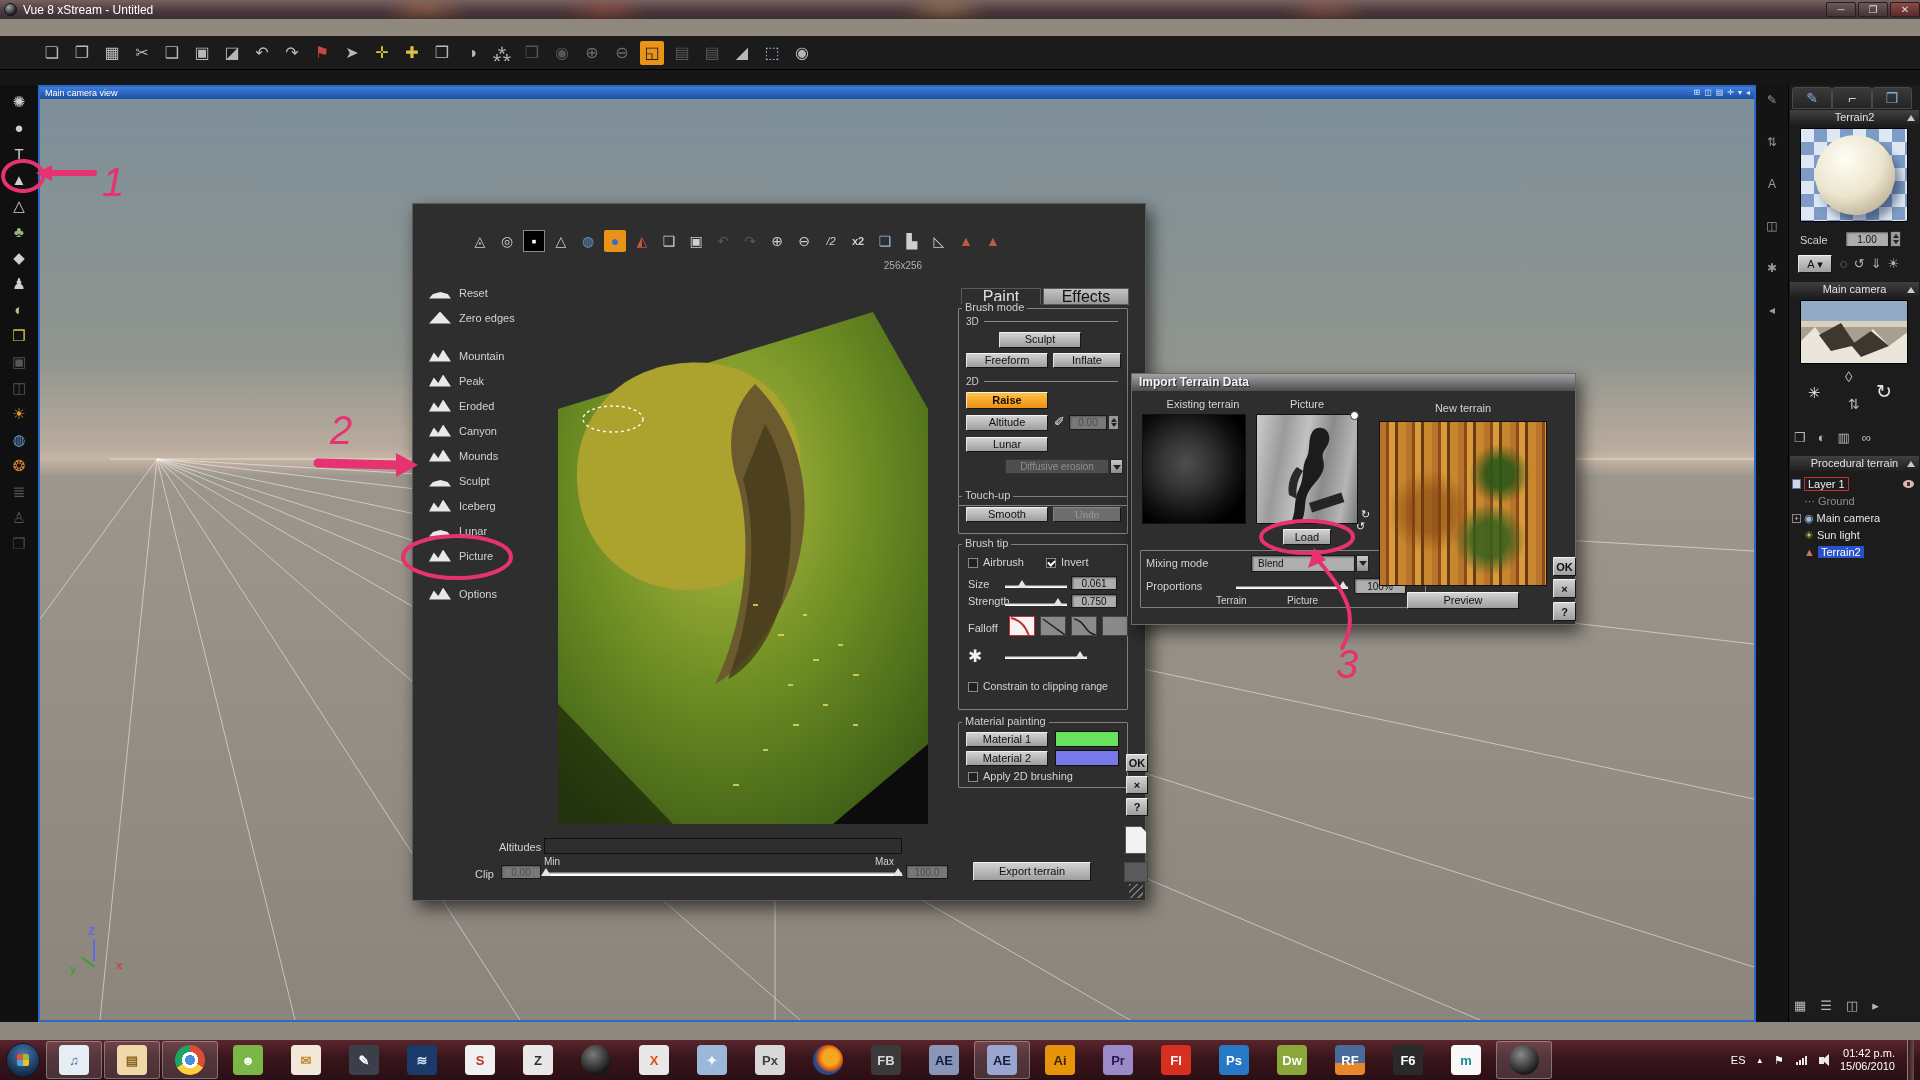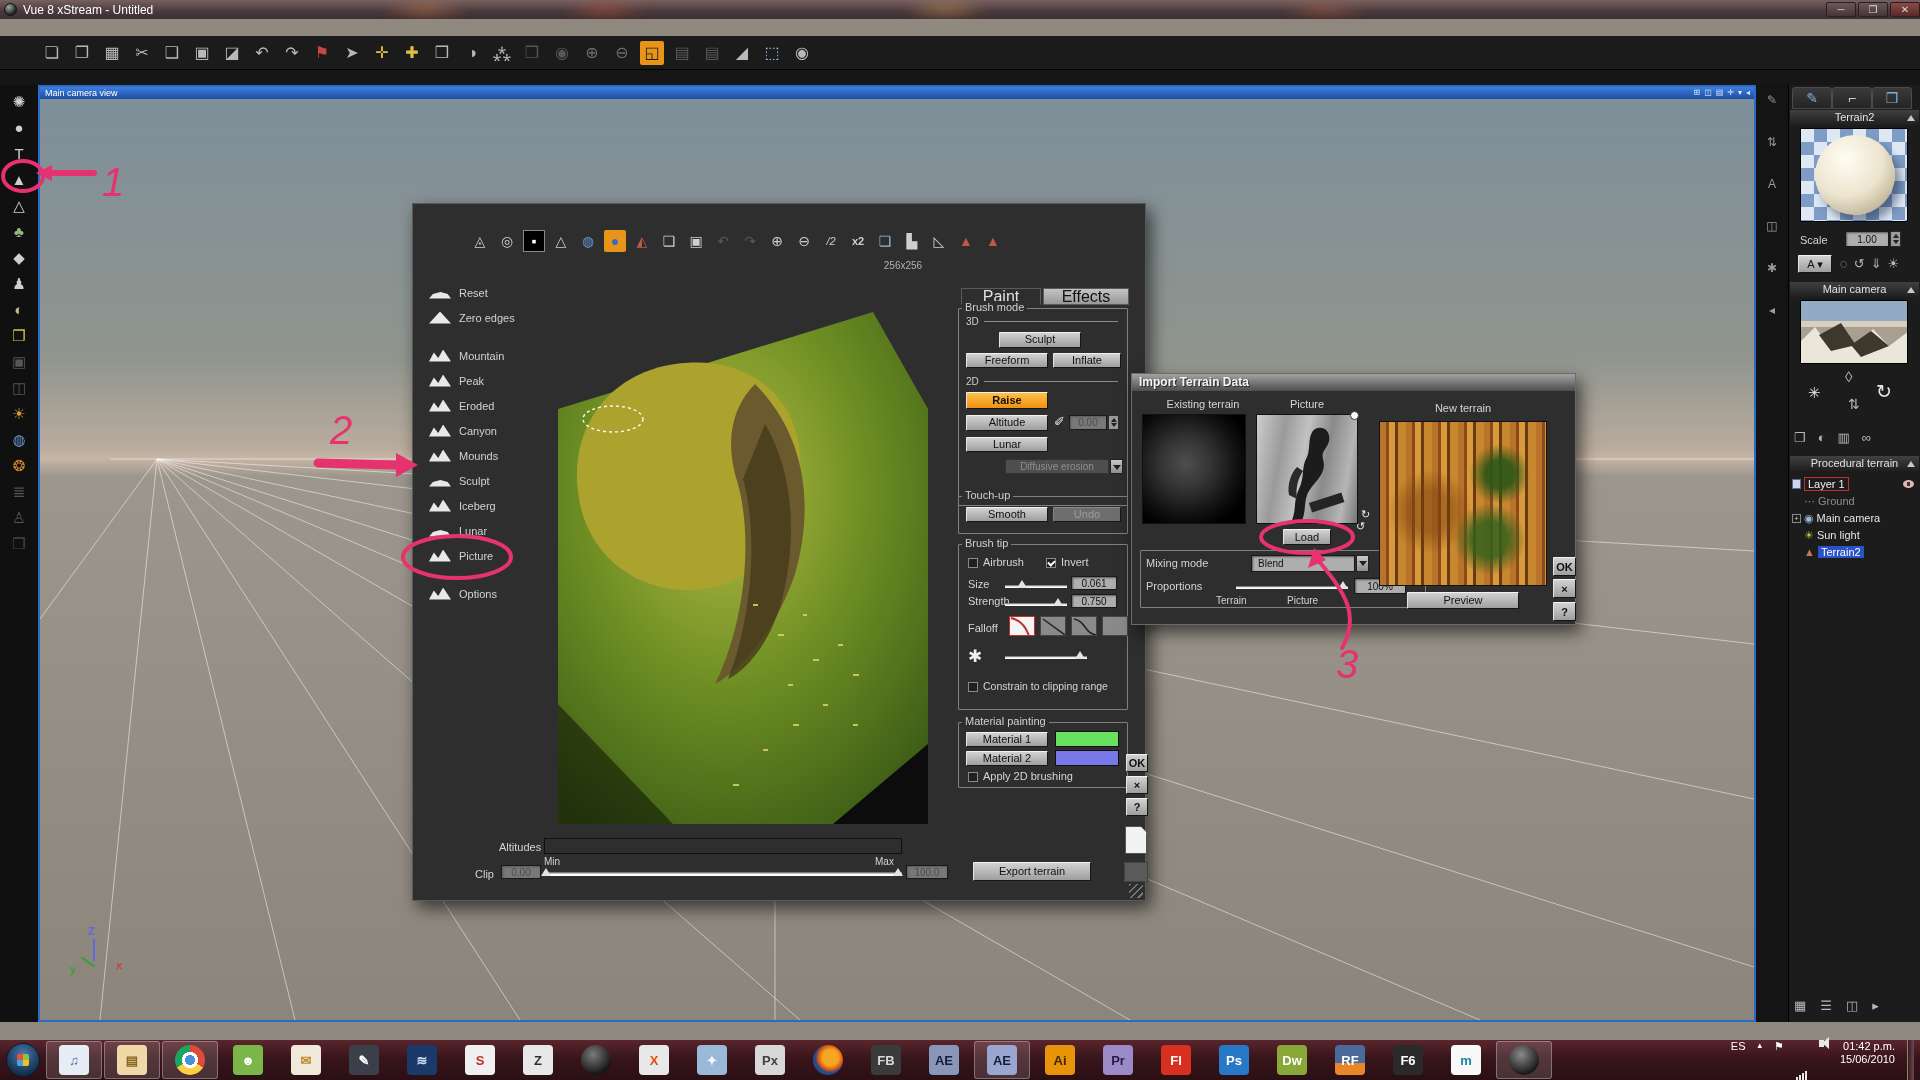--- a/index.html
+++ b/index.html
@@ -62,21 +62,21 @@
   .lbl-sel{background:#2a52c8;color:#fff;padding:0 3px;}
   .lbl-layer{border:1px solid #c03030;padding:0 3px;color:#f2f2f2;}
   .pgico{width:9px;height:10px;background:#cfd8ea;border:1px solid #5a6a9a;}
   .eye{position:absolute;left:1903px;width:11px;height:8px;border-radius:50%;
     background:radial-gradient(circle,#5a2a2a 0 2px,#d8b8b8 2px);}
   .rpico{color:#b8b8b8;font-size:13px;}
 
   
   .b{position:absolute;background:linear-gradient(#d2d2d2,#9e9e9e);border:1px solid #161616;
     border-top-color:#f2f2f2;border-left-color:#e4e4e4;color:#101010;font-size:11px;text-align:center;border-radius:1px;}
-  .b.dis{background:#6e6e6e;color:#9c9c9c;border-top-color:#8a8a8a;border-left-color:#828282;}
+  .b.dis{background:#6e6e6e;color:#9c9c9c;border-top-color:#8a8a8a;border-left-color:#828282;font-family:Liberation Serif, serif;}
   .b.orange{background:linear-gradient(#ffc145,#ee9012);font-weight:bold;}
   .grp{position:absolute;border:1px solid #808080;border-radius:1px;}
   .grp-t{position:absolute;font-size:11px;color:#d0d0d0;background:#2e2e2e;padding:0 3px;}
   .sub{position:absolute;font-size:10px;color:#cecece;display:flex;align-items:center;}
   .sub::after{content:"";flex:1;border-top:1px solid #8a8a8a;margin-left:5px;}
   .lab{position:absolute;font-size:11px;color:#d4d4d4;}
   .cb{position:absolute;width:10px;height:10px;background:#202020;border:1px solid #8a8a8a;}
   .cb.checked::after{content:"";position:absolute;left:1px;top:1px;width:5px;height:3px;
     border-left:2px solid #fff;border-bottom:2px solid #fff;transform:rotate(-45deg);}
   .vb{position:absolute;background:#aeaeae;border:1px solid #1a1a1a;box-shadow:inset 1px 1px 2px #5a5a5a;
@@ -147,21 +147,21 @@
     background:linear-gradient(#5a252d,#38151b 45%,#2a0f14);display:flex;align-items:center;}
   .orb{position:relative;width:34px;height:34px;margin:0 6px;border-radius:50%;
     background:radial-gradient(circle at 50% 32%,#4a7ab0,#142f4c 72%);border:1px solid #0a1a2a;}
   .orb::after{content:"";position:absolute;inset:10px;border-radius:2px;
     background:conic-gradient(#88c440 0 25%,#f5c018 0 50%,#48a0e8 0 75%,#e8503a 0);}
   .tb-slot{width:56px;height:38px;display:flex;align-items:center;justify-content:center;border-radius:3px;
     border:1px solid transparent;}
   .tb-slot.hl{background:rgba(255,255,255,.14);border-color:rgba(255,255,255,.30);}
   .tb-ico{width:30px;height:30px;border-radius:4px;display:flex;align-items:center;justify-content:center;
     font-size:13px;font-weight:bold;}
-  .tray{margin-left:auto;display:flex;gap:12px;color:#fff;font-size:11px;padding-right:6px;}
+  .tray{margin-left:auto;display:flex;align-items:center;gap:12px;color:#fff;font-size:11px;padding-right:6px;}
   .bars{display:flex;align-items:flex-end;gap:1px;}
   .bars i{width:2px;background:#e8e8e8;display:block;}
   .spk{width:5px;height:7px;background:#e8e8e8;position:relative;margin-right:4px;}
   .spk::after{content:"";position:absolute;left:3px;top:-3px;border-top:6px solid transparent;
     border-bottom:6px solid transparent;border-right:7px solid #e8e8e8;}
   .clock{text-align:right;line-height:13px;}
   .desk{width:7px;height:40px;background:linear-gradient(90deg,#3a1a20,#6a4a50);border-left:1px solid #886;}
   .annot{pointer-events:none;}
 </style>
 </head>

